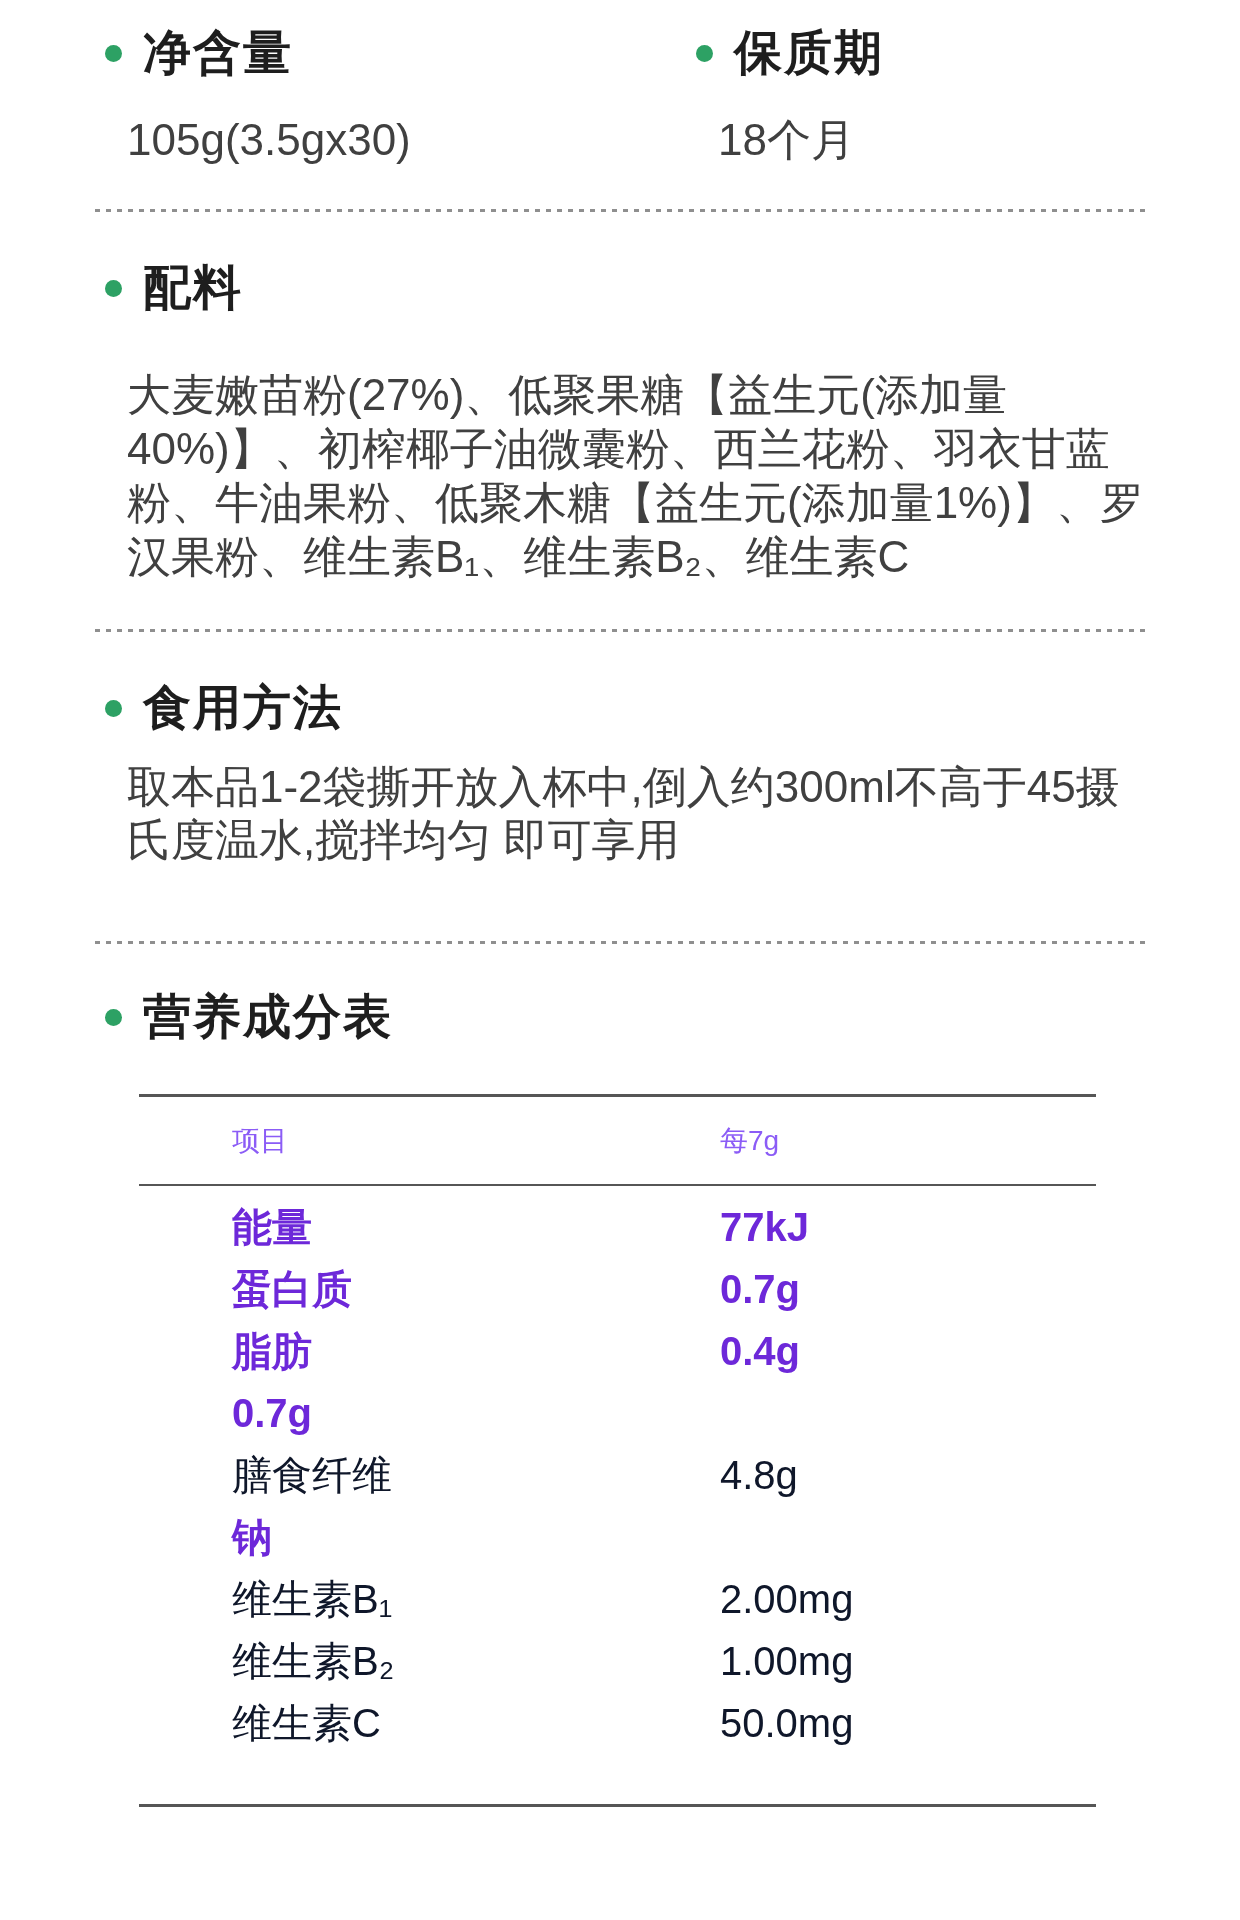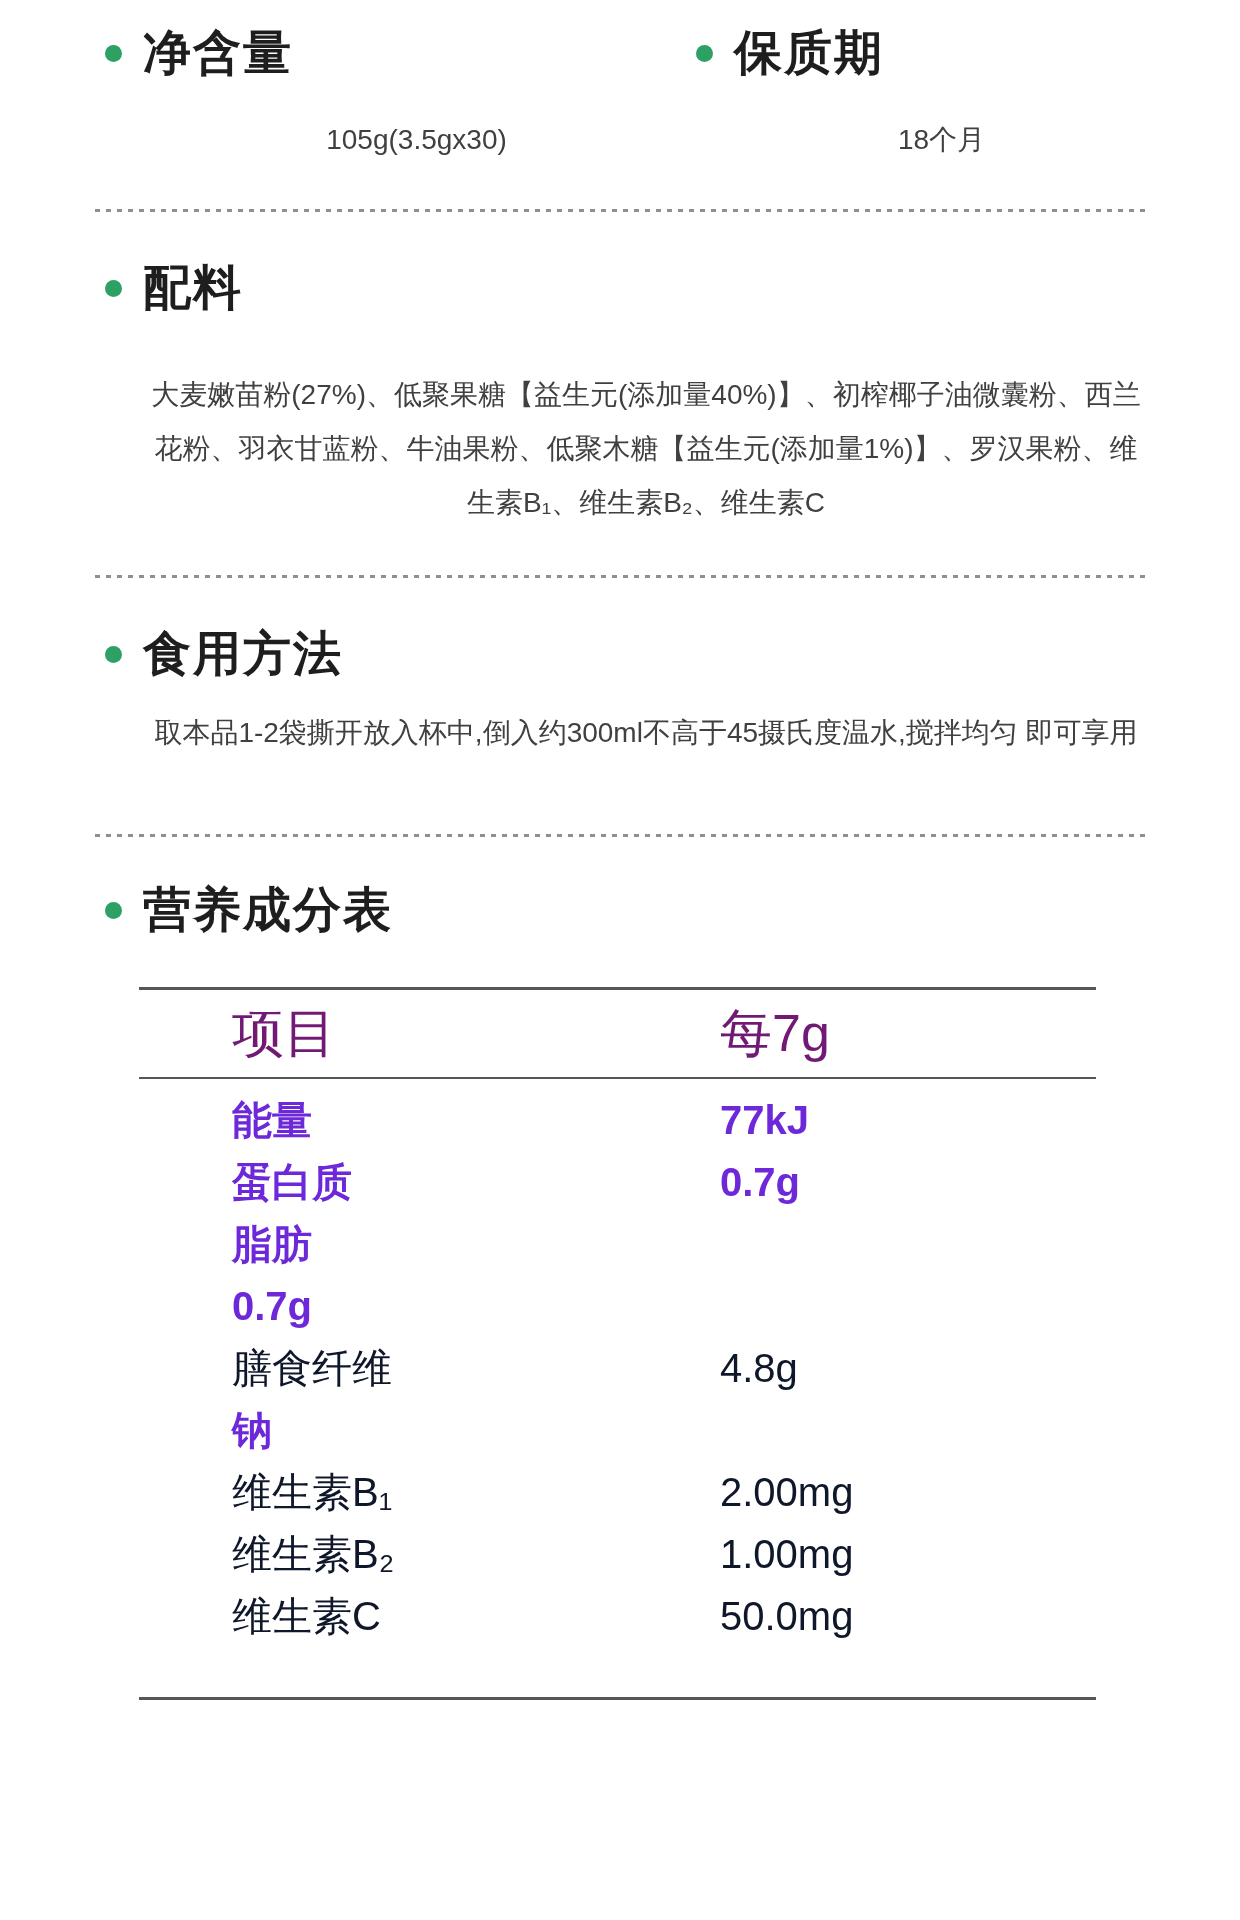--- a/index.html
+++ b/index.html
@@ -28,25 +28,24 @@
   }
   .sec-title {
     margin: 0;
     font-size: 48px;
     line-height: 56px;
     font-weight: 700;
     color: #1e1e1e;
     letter-spacing: 2px;
   }
   .sec-body {
-    margin-left: 52px;
-    font-size: 28px;
+    margin-left: 32px;
+    font-size: 44px;
     line-height: 54px;
     color: #404040;
-    text-align: center;
   }
   .top-grid .sec-body { margin-top: 35px; line-height: 48px; }
 
   .divider {
     height: 3px;
     background: repeating-linear-gradient(90deg, #8f8f8f 0 5px, transparent 5px 11px);
   }
   .divider.d1 { margin-top: 45px; }
   .divider.d2 { margin-top: 45px; }
   .divider.d3 { margin-top: 75px; }
@@ -61,22 +60,22 @@
     border-top: 3px solid #565656;
     border-bottom: 3px solid #565656;
   }
   .nt-header {
     display: grid;
     grid-template-columns: 488px auto;
     align-items: center;
     height: 87px;
     padding-left: 93px;
     border-bottom: 2px solid #565656;
-    font-size: 52px;
-    color: #701a75;
+    font-size: 28px;
+    color: #8b5cf6;
   }
   .nt-rows { padding: 10px 0 50px; }
   .nt-row {
     display: grid;
     grid-template-columns: 488px auto;
     padding-left: 93px;
     height: 62px;
     line-height: 62px;
     font-size: 40px;
     color: #0f172a;
@@ -145,20 +144,21 @@
           <div class="nt-row bold">
             <div>能量</div>
             <div>77kJ</div>
           </div>
           <div class="nt-row bold">
             <div>蛋白质</div>
             <div>0.7g</div>
           </div>
           <div class="nt-row bold">
             <div>脂肪</div>
+            <div>0.4g</div>
           </div>
           <div class="nt-row bold">
             <div>0.7g</div>
           </div>
           <div class="nt-row">
             <div>膳食纤维</div>
             <div>4.8g</div>
           </div>
           <div class="nt-row bold">
             <div>钠</div>

